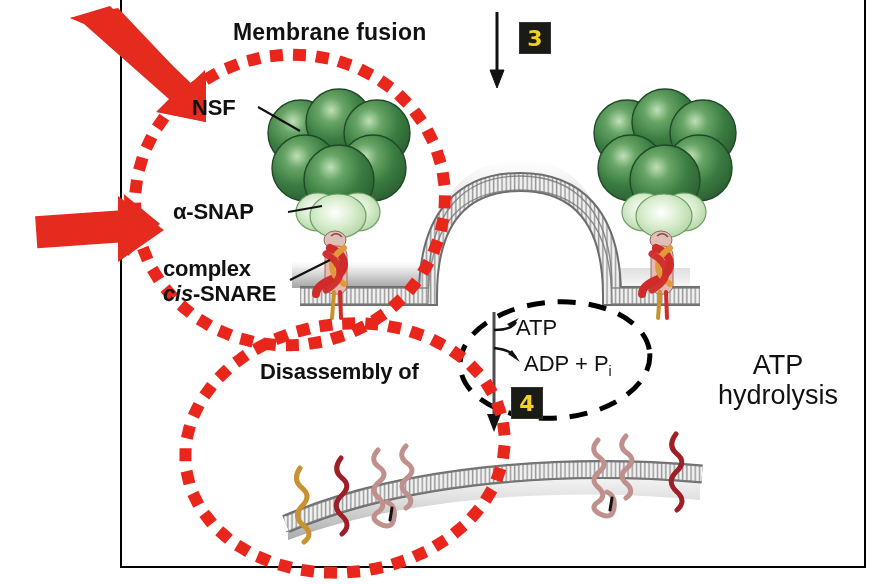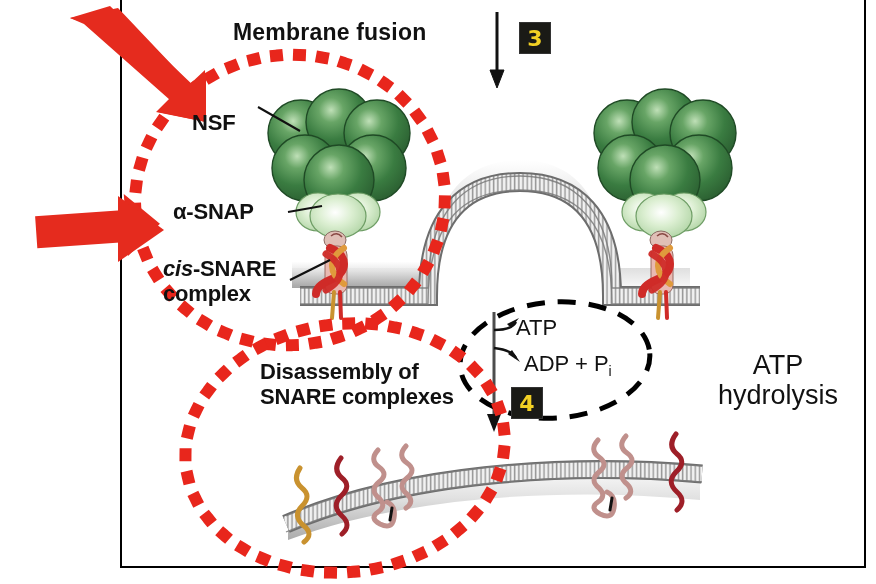--- a/index.html
+++ b/index.html
@@ -49,35 +49,36 @@
   .lbl-bold {
     font-weight: bold;
     letter-spacing: -0.2px;
   }
   .t-membrane-fusion {
     left: 233px; top: 20px;
     font-size: 23px;
     letter-spacing: 0.2px;
   }
   .t-nsf {
-    left: 192px; top: 111px;
+    left: 192px; top: 96px;
     font-size: 22px;
   }
   .t-asnap {
     left: 173px; top: 200px;
     font-size: 22px;
   }
   .t-cis {
     left: 163px; top: 257px;
     font-size: 22px;
   }
   .t-cis .ital { font-style: italic; }
   .t-disassembly {
     left: 260px; top: 360px;
     font-size: 22px;
+    text-align: center;
   }
   .t-atp {
     left: 516px; top: 316px;
     font-size: 22px;
   }
   .t-adp {
     left: 516px; top: 352px;
     font-size: 22px;
     margin-left: 8px;
   }
@@ -294,27 +295,26 @@
     </g>
   </svg>
 
   <div class="lbl lbl-bold t-membrane-fusion">Membrane fusion</div>
 
   <div class="lbl lbl-bold t-nsf">NSF</div>
 
   <div class="lbl lbl-bold t-asnap">α-SNAP</div>
 
   <div class="lbl lbl-bold t-cis">
+    <div>complex</div>
     <div><span class="ital">cis</span><span>-SNARE</span></div>
-    <div>complex</div>
   </div>
 
   <div class="lbl lbl-bold t-disassembly">
     <div>Disassembly of</div>
-    <div>SNARE complexes</div>
   </div>
 
   <div class="lbl t-atp">ATP</div>
 
   <div class="lbl t-adp">
     <span>ADP + P</span><span class="sub">i</span>
   </div>
 
   <div class="lbl t-hydrolysis">
     <div>ATP</div>

